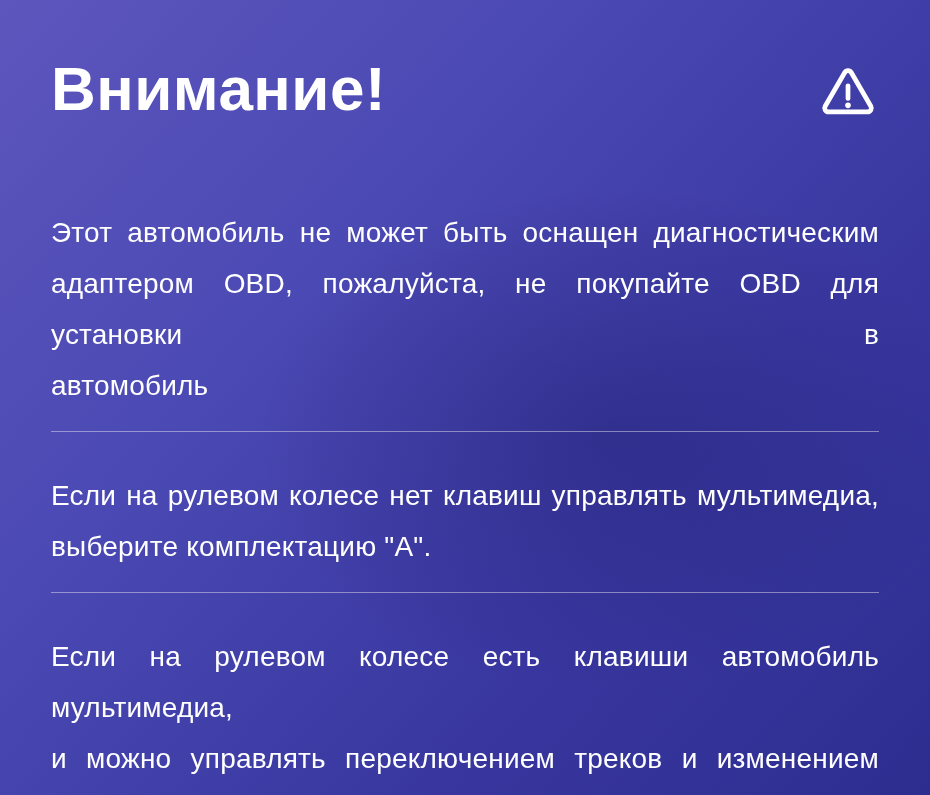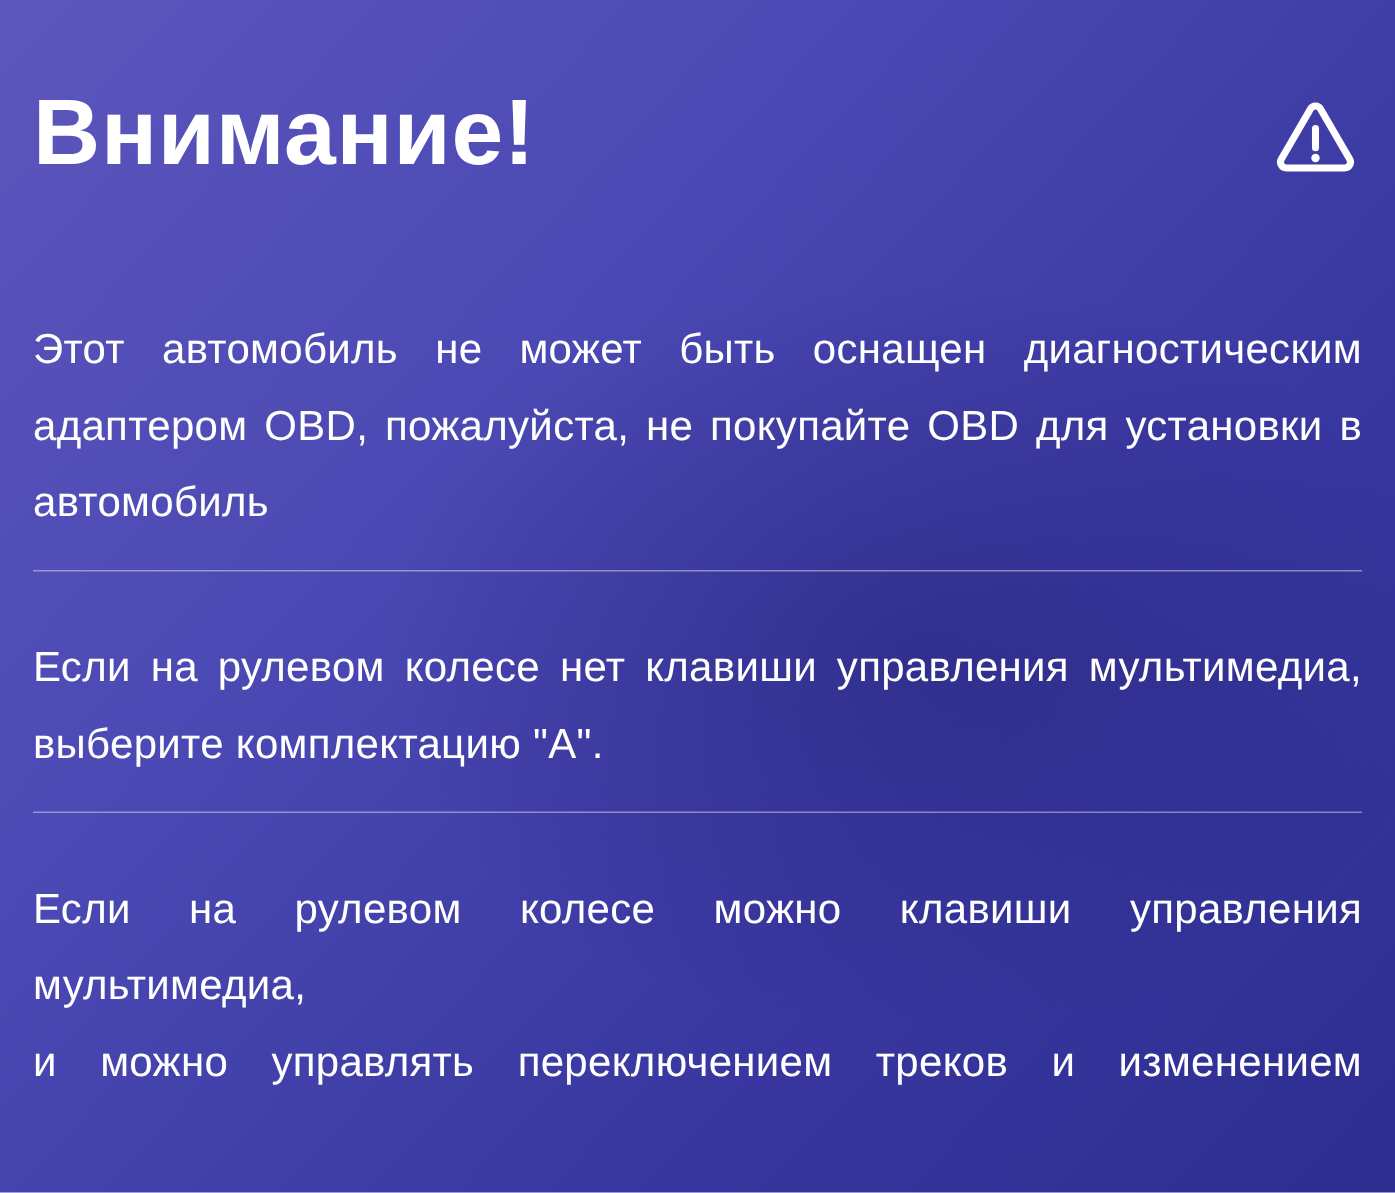--- a/index.html
+++ b/index.html
@@ -5,21 +5,21 @@
   html, body {
     margin: 0;
     padding: 0;
   }
   .page {
     position: relative;
     width: 930px;
     height: 795px;
     overflow: hidden;
     box-sizing: border-box;
-    padding: 0 22px;
+    padding: 0 51px;
     font-family: "Liberation Sans", sans-serif;
     color: #ffffff;
     background:
       radial-gradient(ellipse 55% 45% at 66% 55%, rgba(22,22,92,0.30), rgba(22,22,92,0) 70%),
       linear-gradient(133deg, #5d56bd 0%, #4c4ab4 32%, #3a38a1 66%, #2d2d90 100%);
   }
   .header {
     display: flex;
     align-items: flex-start;
     justify-content: space-between;
@@ -85,25 +85,25 @@
 
   <div class="para para-1">
     <div class="line">Этот автомобиль не может быть оснащен диагностическим</div>
     <div class="line">адаптером OBD, пожалуйста, не покупайте OBD для установки в</div>
     <div class="line last">автомобиль</div>
   </div>
 
   <hr class="divider">
 
   <div class="para">
-    <div class="line">Если на рулевом колесе нет клавиши управления мультимедиа,</div>
+    <div class="line">Если на рулевом колесе нет клавиш управлять мультимедиа,</div>
     <div class="line last">выберите комплектацию "A".</div>
   </div>
 
   <hr class="divider">
 
   <div class="para">
-    <div class="line">Если на рулевом колесе можно клавиши управления мультимедиа,</div>
+    <div class="line">Если на рулевом колесе есть клавиши автомобиль мультимедиа,</div>
     <div class="line">и можно управлять переключением треков и изменением</div>
 
   </div>
 
 </div>
 
 </body></html>

